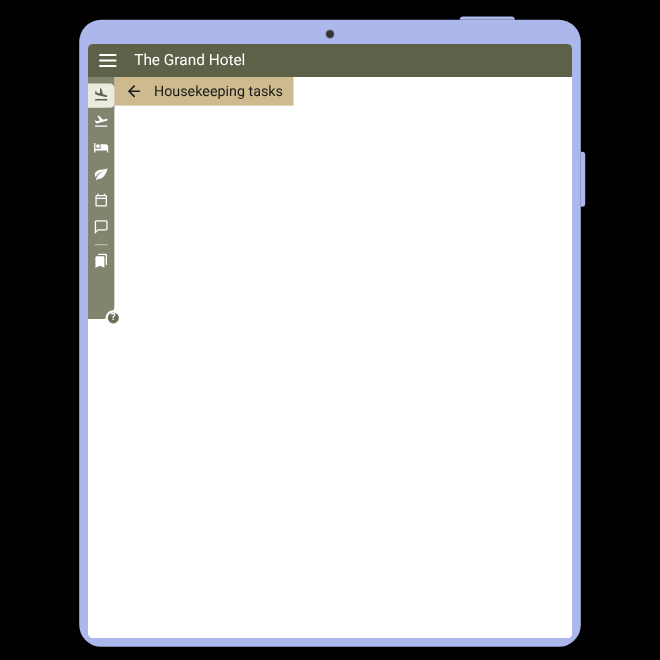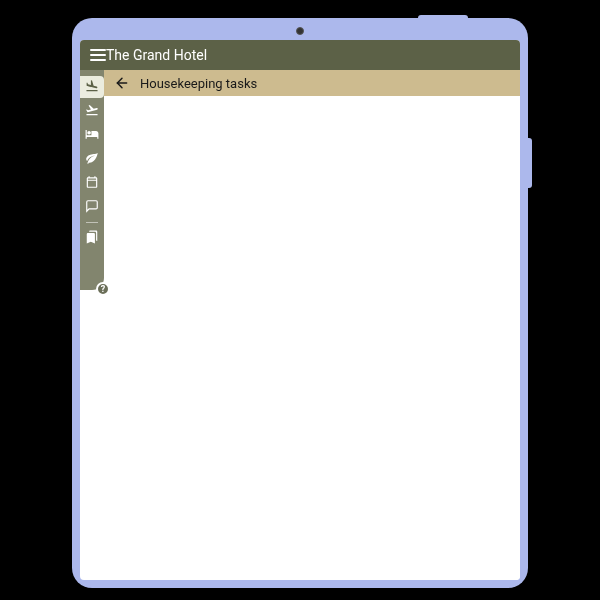--- a/index.html
+++ b/index.html
@@ -61,21 +61,21 @@
       display: flex;
       flex-direction: column;
     }
     .topbar {
       height: 30px;
       background: #5c6147;
       display: flex;
       align-items: center;
       color: #fff;
       padding: 0 10px;
-      gap: 0;
+      gap: 16px;
     }
     .hamburger {
       display: flex;
       flex-direction: column;
       gap: 3px;
       width: 16px;
     }
     .hamburger span {
       display: block;
       height: 2px;
@@ -136,21 +136,21 @@
       display: flex;
       align-items: center;
       justify-content: center;
       font-size: 9px;
       font-weight: bold;
       border: 2px solid #fff;
     }
     .main {
       flex: 1;
       display: flex;
-      flex-direction: column;
+      flex-direction: row;
       min-width: 0;
     }
     .subheader {
       height: 26px;
       background: #cdbb8f;
       display: flex;
       align-items: center;
       gap: 10px;
       padding: 0 10px;
       color: #1a1a1a;

